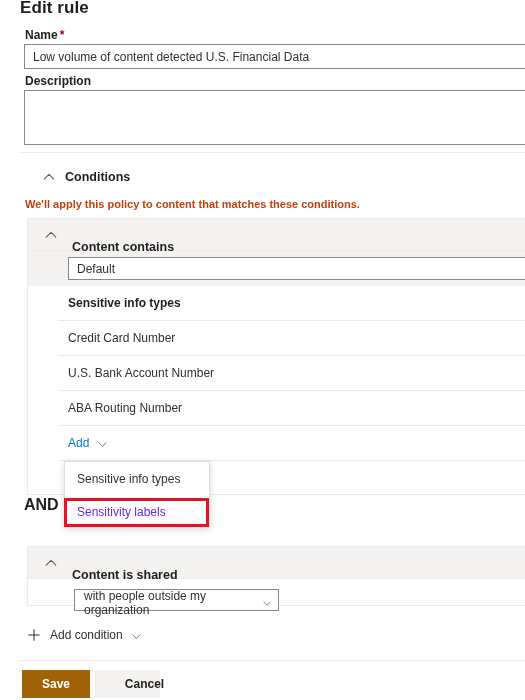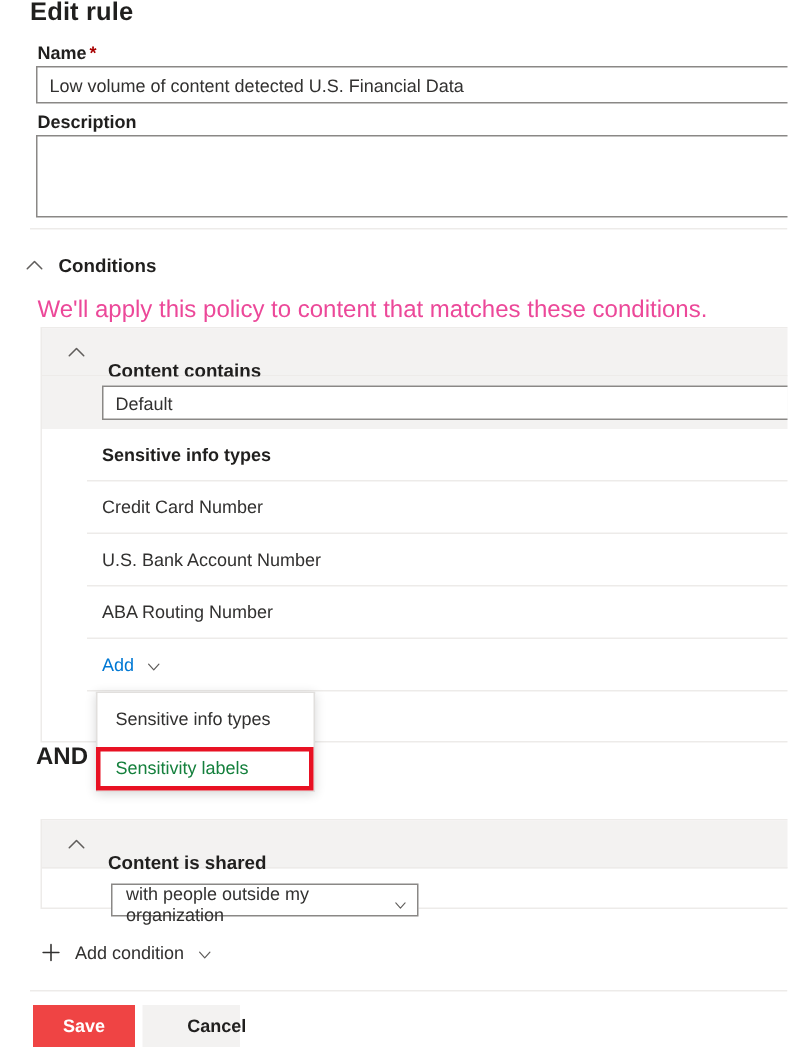--- a/index.html
+++ b/index.html
@@ -50,30 +50,30 @@
   }
   #divider-top { top: 152px; }
   #divider-bottom { top: 660px; }
 
   
   .sec-header {
     position: absolute; display: flex; align-items: center;
     font-size: 12.5px; font-weight: 600; color: #201f1e;
     cursor: pointer;
   }
-  #conditions-header { left: 16px; top: 170px; }
+  #conditions-header { left: 42px; top: 170px; }
   .chev {
     display: inline-flex; width: 14px; height: 14px;
     margin-right: 9px; color: #605e5c;
   }
   .chev svg { width: 100%; height: 100%; display: block; }
 
   .helper-text {
     position: absolute; left: 25px; top: 198px;
-    font-size: 16px; color: #ec4899;
+    font-size: 11px; color: #c2410c; font-weight: bold;
   }
 
   
   .cond-card {
     position: absolute; border: 1px solid #edebe9;
     background: #ffffff;
   }
   #card-contains { left: 27px; top: 218px; width: 510px; height: 277px; }
   #card-shared   { left: 27px; top: 546px; width: 510px; height: 60px; }
 
@@ -143,21 +143,21 @@
     border: 1px solid #e1dfdd;
     box-shadow: 0 1.6px 7px rgba(0,0,0,.16), 0 .3px .9px rgba(0,0,0,.10);
     z-index: 40;
   }
   .menu-item {
     height: 33px; display: flex; align-items: center;
     padding-left: 12px;
     font-size: 12px; color: #323130;
     cursor: pointer;
   }
-  .menu-item.link { color: #15803d; text-align: center; }
+  .menu-item.link { color: #6d28d9; text-align: center; }
   #menu-highlight {
     position: absolute; left: 64px; top: 498px;
     width: 145px; height: 29px;
     border: 3px solid #e81123;
     z-index: 50; pointer-events: none;
   }
 
   
   #add-condition {
     position: absolute; left: 27px; top: 628px;
@@ -172,21 +172,21 @@
   #add-condition .chev-sm svg { width: 100%; height: 100%; display: block; }
 
   
   .btn {
     position: absolute; height: 28px;
     font-family: "Liberation Sans", sans-serif;
     font-size: 12px; font-weight: 600;
     border: none; cursor: pointer;
     display: flex; align-items: center; justify-content: center;
   }
-  #save-btn   { left: 22px; top: 670px; width: 68px; background: #ef4444; color: #fff; }
+  #save-btn   { left: 22px; top: 670px; width: 68px; background: #a16207; color: #fff; }
   #cancel-btn { left: 95px; top: 670px; width: 65px; background: #f3f2f1; color: #201f1e; padding-left: 40px; }
 </style>
 </head>
 <body>
 
 <div class="page">
 
   <div class="page-title">Edit rule</div>
 
   <div class="field-label" style="top:28px;">

